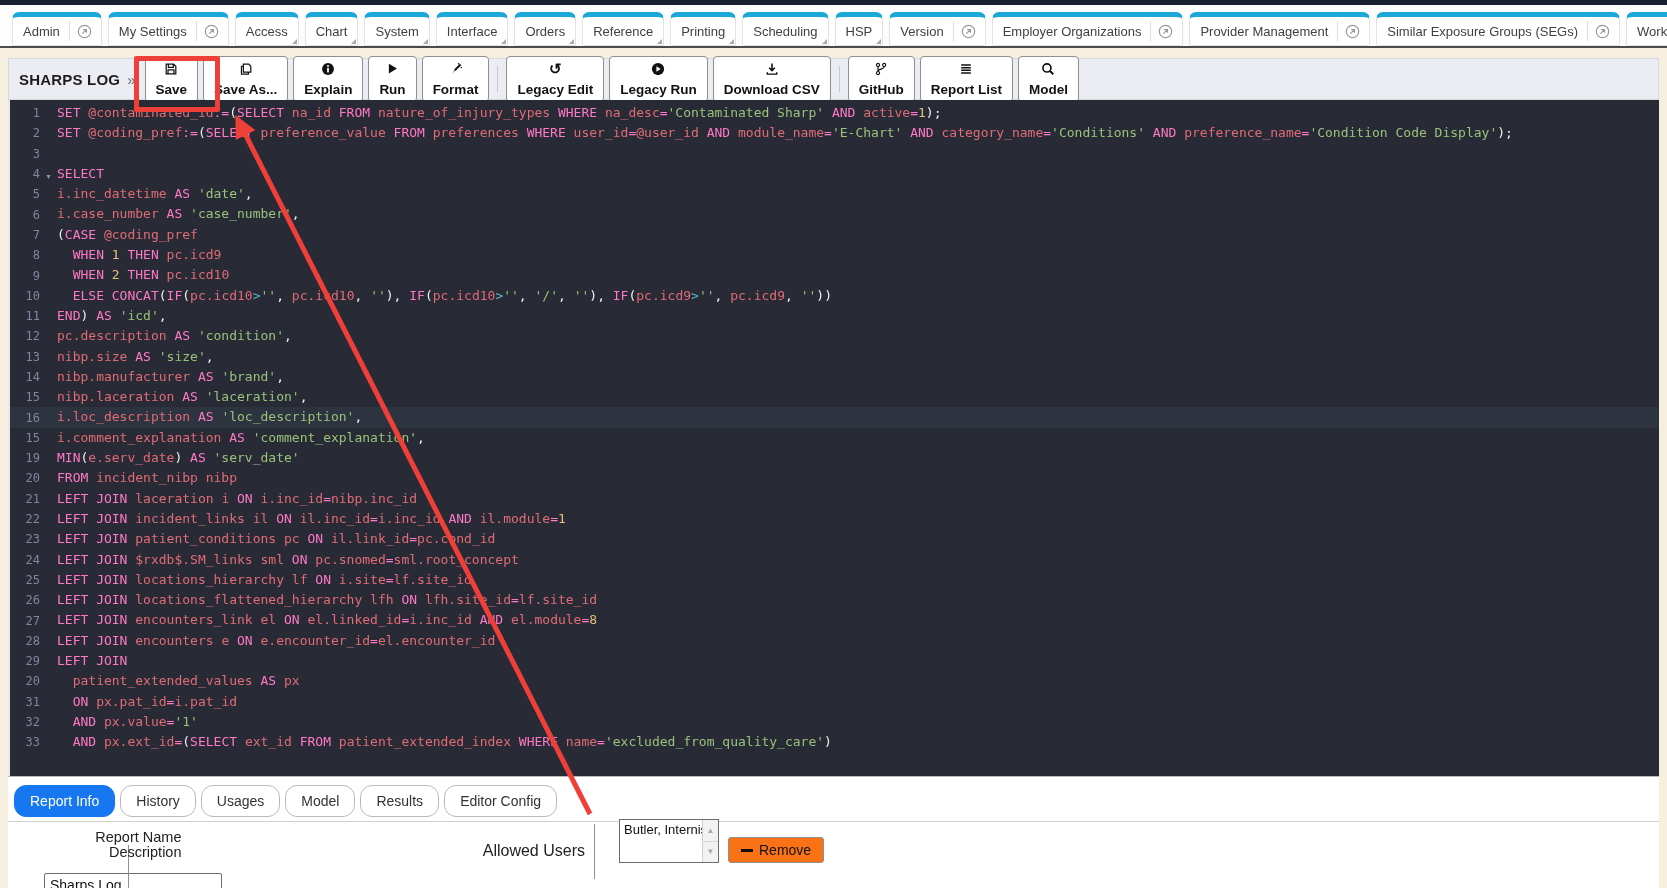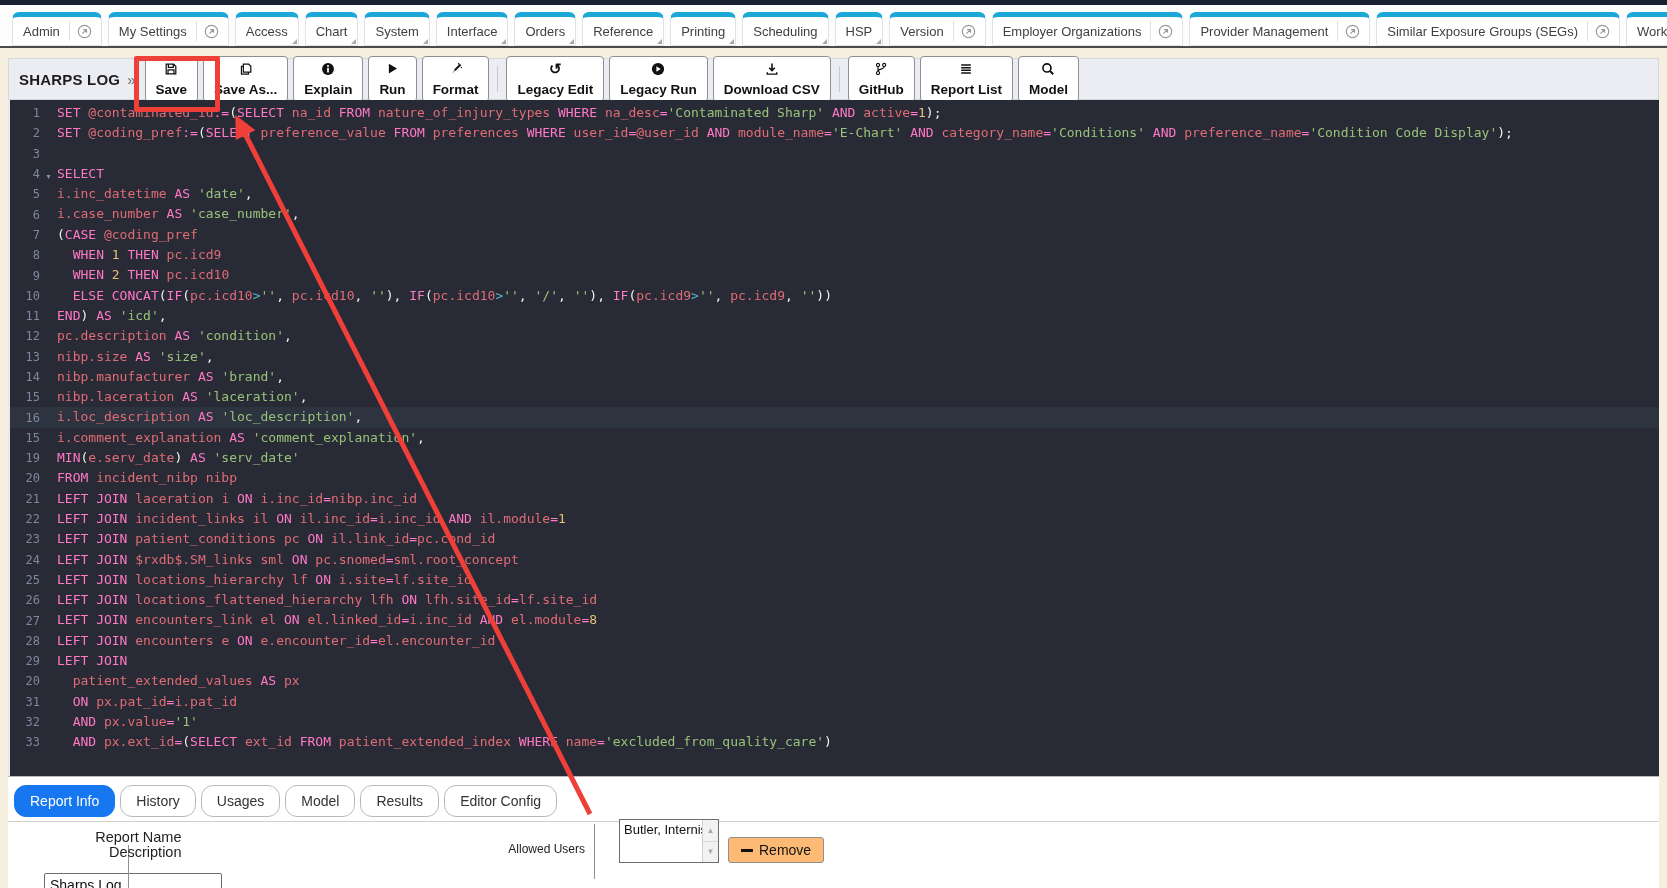--- a/index.html
+++ b/index.html
@@ -48,28 +48,28 @@
   
   .panel{position:relative;background:#fff;height:113px;border-top:1px solid #b9b9b9;}
   .ptabs{position:absolute;top:8px;left:6px;display:flex;gap:5px;}
   .ptab{padding:7px 15px;font-size:14px;color:#333;background:#fff;border:1px solid #b9b9b9;border-radius:12px;cursor:pointer;white-space:nowrap;}
   .ptab.active{background:var(--accent-blue);border-color:var(--accent-blue);color:#fff;}
   .pdivider{position:absolute;top:44px;left:0;right:0;border-top:1px solid #cfcfcf;}
   .frow{position:absolute;left:36px;display:flex;align-items:center;flex-direction:column;}
   .flabel{display:inline-block;width:104px;text-align:right;font-size:14.5px;color:#222;margin-right:7px;}
   .vr{width:1px;height:28px;background:#8f8f8f;margin-right:9px;}
   .finput{width:178px;height:24px;border:1px solid #6d6d6d;border-radius:2px;font-size:14px;font-family:"Liberation Sans",sans-serif;padding:1px 5px;color:#111;background:#fff;}
-  .au-label{position:absolute;left:455px;top:65px;width:122px;text-align:right;font-size:12px;color:#222;}
+  .au-label{position:absolute;left:455px;top:65px;width:122px;text-align:right;font-size:16px;color:#222;}
   .au-vr{position:absolute;left:586px;top:47px;width:1px;height:55px;background:#8f8f8f;}
   .listbox{position:absolute;left:611px;top:42px;width:100px;height:44px;border:1px solid #6d6d6d;background:#fff;display:flex;}
   .opt{flex:1;font-size:13px;color:#111;padding:2px 0 0 4px;white-space:nowrap;overflow:hidden;}
   .spin{width:16px;border-left:1px solid #d0d0d0;display:flex;flex-direction:column;}
   .sbtn{flex:1;display:flex;align-items:center;justify-content:center;font-size:8px;color:#a7a7b0;background:#f2f2f2;cursor:pointer;}
   .sbtn + .sbtn{border-top:1px solid #d9d9d9;}
-  .rm-btn{position:absolute;left:720px;top:60px;display:inline-flex;align-items:center;background:#fdba74;border:1px solid #8f8f8f;border-radius:3px;padding:4px 12px;font-size:14px;color:#111;font-family:"Liberation Sans",sans-serif;cursor:pointer;}
+  .rm-btn{position:absolute;left:720px;top:60px;display:inline-flex;align-items:center;background:#f97316;border:1px solid #8f8f8f;border-radius:3px;padding:4px 12px;font-size:14px;color:#111;font-family:"Liberation Sans",sans-serif;cursor:pointer;}
   .minus{display:inline-block;width:12px;height:3px;background:#111;margin-right:6px;}
 
   
   .annot-box{position:absolute;left:134px;top:56px;width:86px;height:56px;border:5px solid var(--annotation-red);border-radius:2px;z-index:50;pointer-events:none;}
   .annot-arrow{position:absolute;left:0;top:0;z-index:50;pointer-events:none;}
 </style>
 </head>
 <body>
 
 <div>

